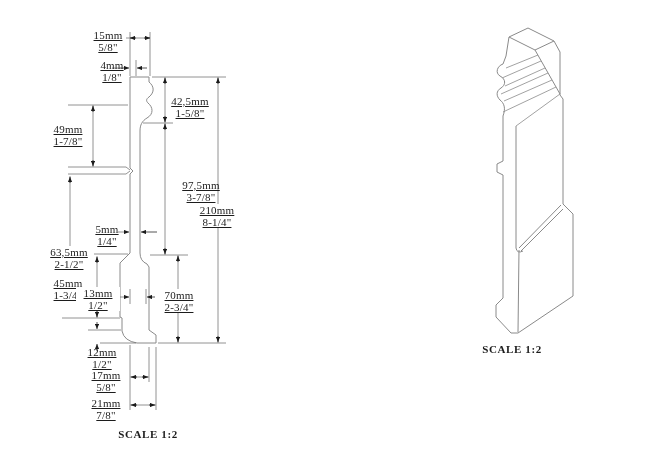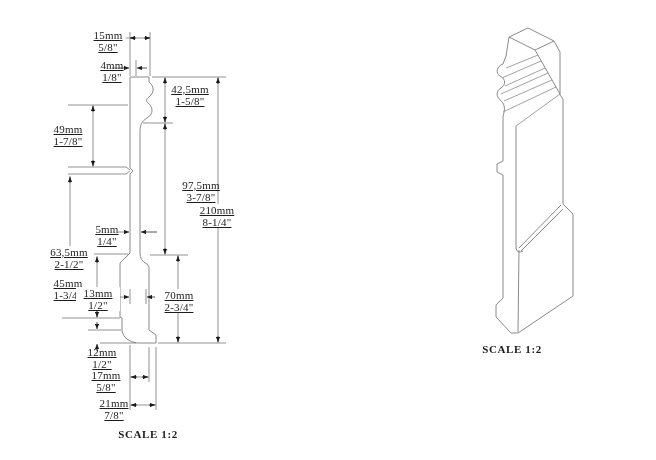--- a/index.html
+++ b/index.html
@@ -134,21 +134,21 @@
   </svg>
 
   <div class="dim-label" style="left:86px;top:29px;width:44px;">
     <div>15mm</div>
     <div>5/8"</div>
   </div>
   <div class="dim-label" style="left:96px;top:59px;width:32px;text-align:center;">
     <div>4mm</div>
     <div>1/8"</div>
   </div>
-  <div class="dim-label" style="left:166px;top:83px;width:48px;">
+  <div class="dim-label" style="left:166px;top:95px;width:48px;">
     <div>42,5mm</div>
     <div>1-5/8"</div>
   </div>
   <div class="dim-label" style="left:46px;top:123px;width:44px;text-align:center;">
     <div>49mm</div>
     <div>1-7/8"</div>
   </div>
   <div class="dim-label" style="left:166px;top:179px;width:46px;padding-left:12px;">
     <div>97,5mm</div>
     <div>3-7/8"</div>
@@ -178,21 +178,21 @@
     <div>2-3/4"</div>
   </div>
   <div class="dim-label" style="left:54px;top:346px;width:40px;margin-left:28px;">
     <div>12mm</div>
     <div>1/2"</div>
   </div>
   <div class="dim-label" style="left:84px;top:369px;width:44px;">
     <div>17mm</div>
     <div>5/8"</div>
   </div>
-  <div class="dim-label" style="left:92px;top:397px;width:44px;">
+  <div class="dim-label" style="left:84px;top:397px;width:44px;">
     <div>21mm</div>
     <div>7/8"</div>
   </div>
 
   <div class="scale-label" style="left:110px;top:428px;width:76px;">SCALE 1:2</div>
   <div class="scale-label" style="left:474px;top:343px;width:76px;">SCALE 1:2</div>
 
 </div>
 
 </body></html>

